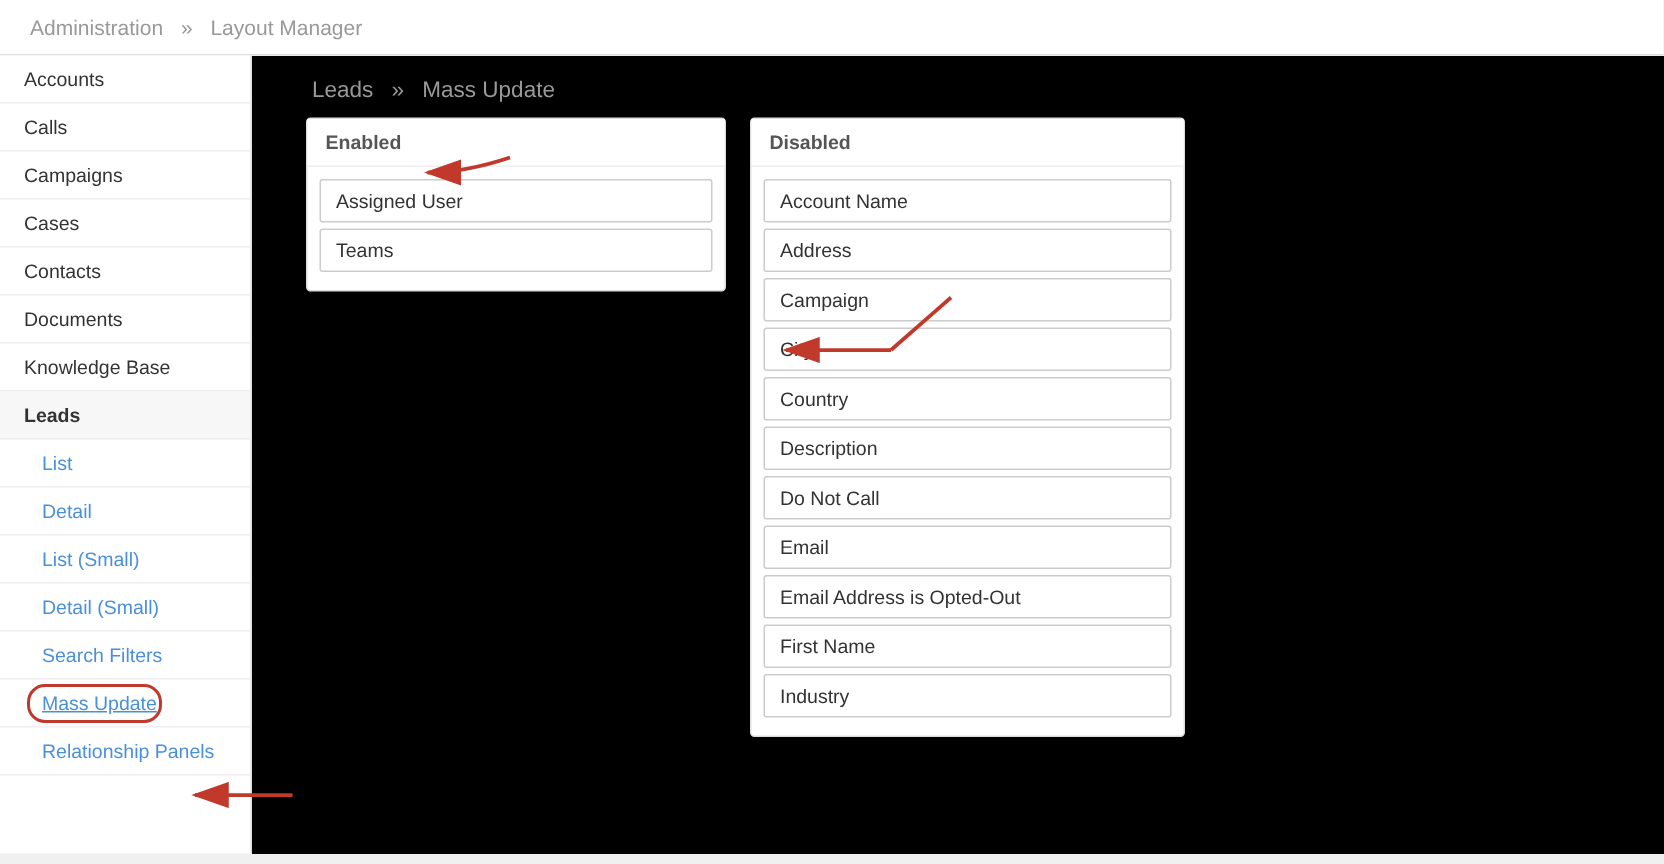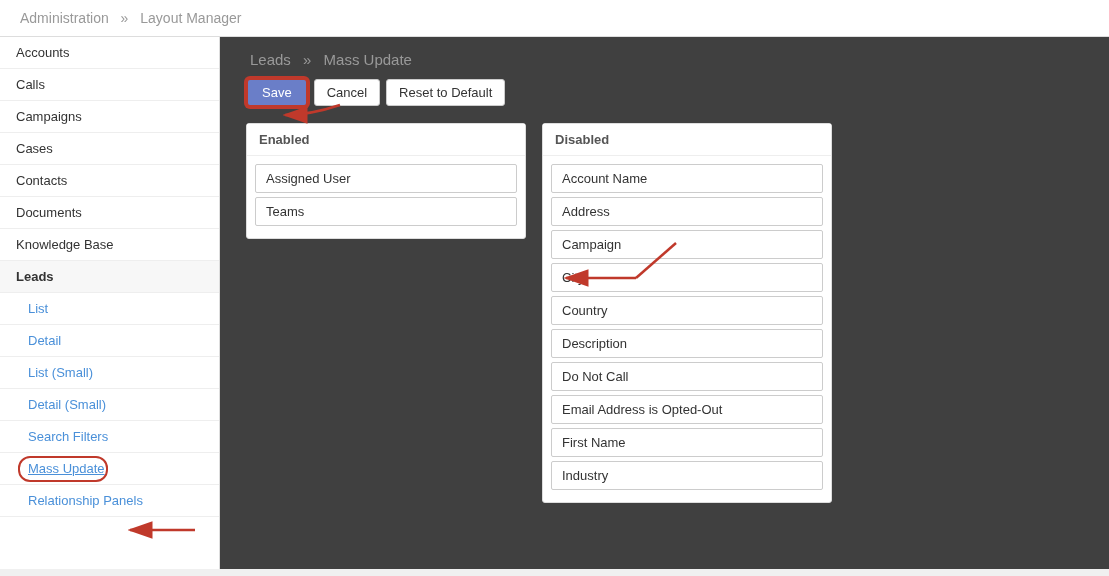--- a/index.html
+++ b/index.html
@@ -13,21 +13,21 @@
       border-bottom: 1px solid #ddd;
     }
     .page-header span { color: #999; margin: 0 4px; }
 
     .layout {
       display: flex;
       height: calc(576px - 44px);
     }
 
     .sidebar {
-      width: 220px;
+      width: 168px;
       background: #fff;
       border-right: 1px solid #ddd;
       overflow-y: auto;
       flex-shrink: 0;
     }
 
     .sidebar-item {
       padding: 8px 16px;
       cursor: pointer;
       color: #4a90d9;
@@ -46,23 +46,23 @@
       text-decoration: underline;
     }
     .sidebar-item.section-header {
       color: #333;
       font-weight: bold;
       background: #f7f7f7;
     }
 
     .main-content {
       flex: 1;
-      padding: 14px 26px;
+      padding: 14px 36px;
       overflow-y: auto;
-      background: #404040;
+      background: #000000;
     }
 
     .breadcrumb {
       font-size: 15px;
       color: #333;
       margin-bottom: 10px;
     }
     .breadcrumb span { color: #999; margin: 0 4px; }
 
     .toolbar {
@@ -193,25 +193,20 @@
       <div class="sidebar-item sub">Relationship Panels</div>
     </div>
 
   <div class="main-content">
     <div class="breadcrumb">
       <span>Leads</span>
       <span>»</span>
       <span>Mass Update</span>
     </div>
 
-    <div class="toolbar">
-      <button class="btn-save">Save</button>
-      <button class="btn">Cancel</button>
-      <button class="btn">Reset to Default</button>
-    </div>
 
     <div class="panels-container" id="panels-container">
 
       <div class="panel">
         <div class="panel-title">Enabled</div>
         <div class="field-list" id="enabled-fields">
             <div class="field-item">Assigned User</div>
             <div class="field-item">Teams</div>
           </div>
       </div>
@@ -219,20 +214,21 @@
       <div class="disabled-panel">
         <div class="panel-title">Disabled</div>
         <div class="field-list" id="disabled-fields">
         <div class="field-item">Account Name</div>
             <div class="field-item">Address</div>
             <div class="field-item">Campaign</div>
             <div class="field-item">City</div>
             <div class="field-item">Country</div>
             <div class="field-item">Description</div>
             <div class="field-item">Do Not Call</div>
+            <div class="field-item">Email</div>
             <div class="field-item">Email Address is Opted-Out</div>
             <div class="field-item">First Name</div>
             <div class="field-item">Industry</div>
           </div>
       </div>
 
       <svg class="arrows-svg" id="arrows-svg" width="700" height="500" style="position:absolute;top:0;left:0;pointer-events:none;overflow:visible;">
 
         <defs>
           <marker id="arrowhead" markerWidth="10" markerHeight="7" refX="9" refY="3.5" orient="auto">

